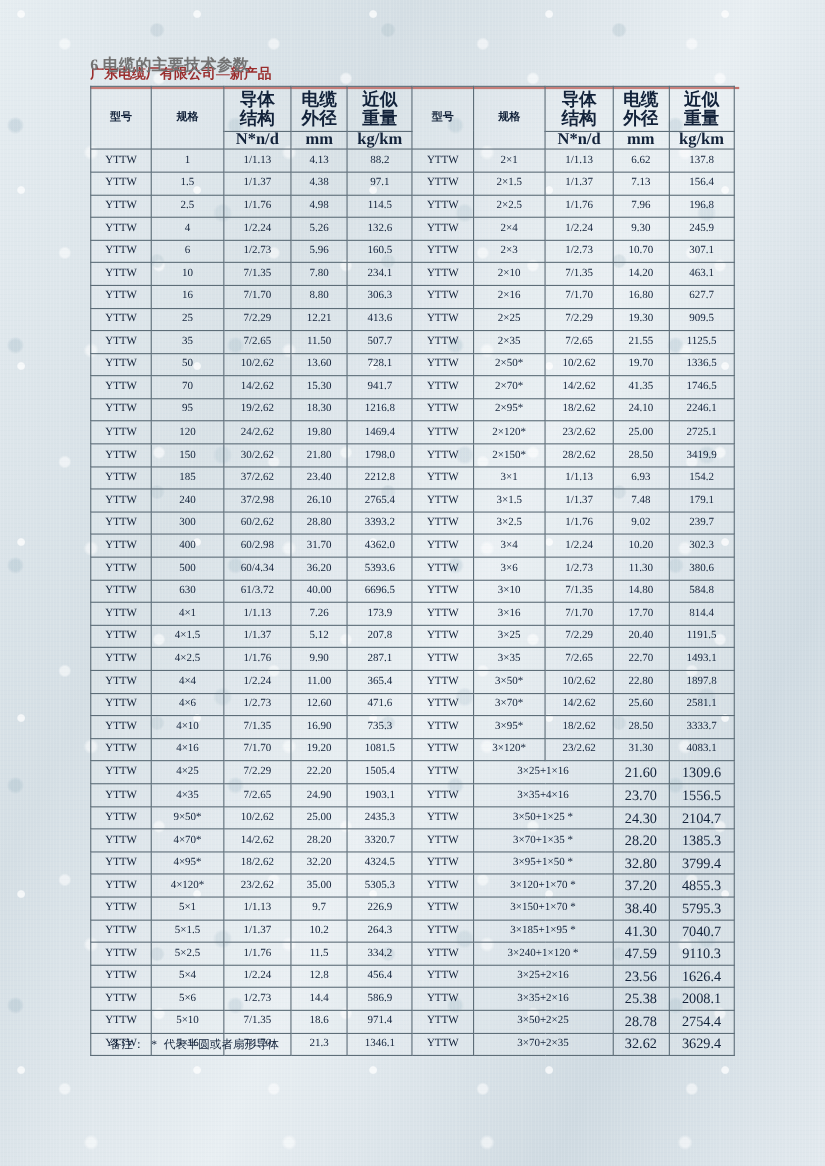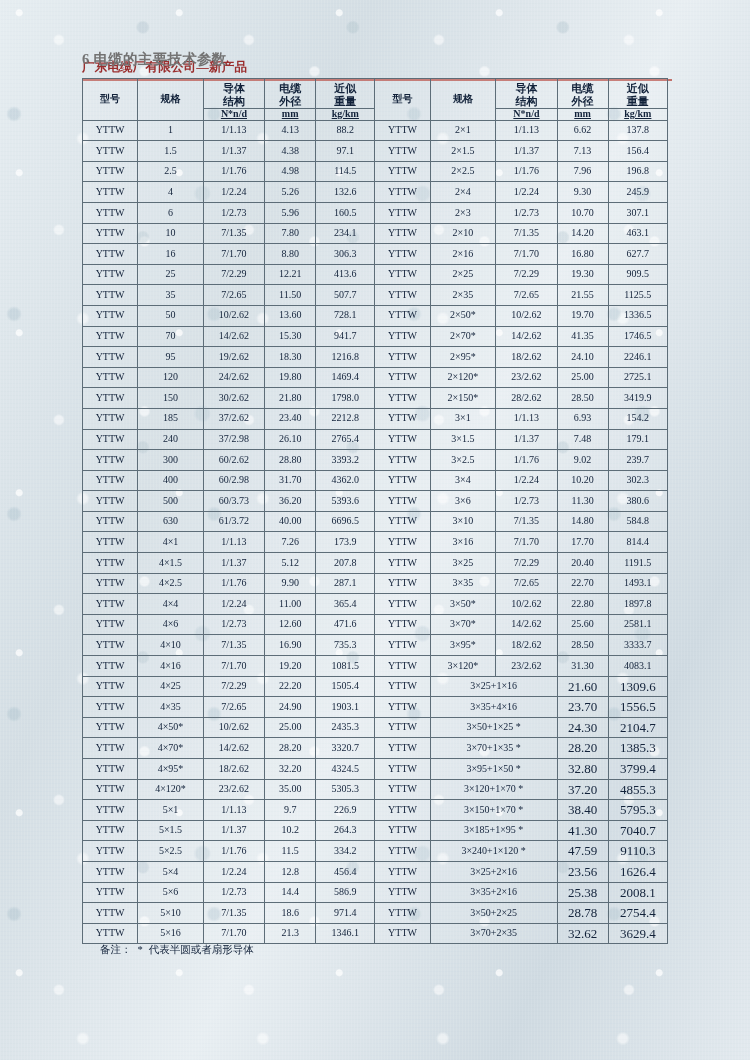--- a/index.html
+++ b/index.html
@@ -92,27 +92,26 @@
     line-height: 1.05;
     font-weight: normal;
     font-family: "Liberation Serif", "DejaVu Serif", serif;
   }
   table.params thead th {
     font-weight: bold;
     height: auto;
   }
   .hd-main {
     padding: 4px 2px 1px;
-    font-size: 11px;
+    font-size: 16px;
   }
   .hd-unit {
     padding: 1px 2px 4px;
-    font-size: 10px;
+    font-size: 15px;
     font-weight: normal;
-    text-decoration: underline;
   }
   .c-model { width: 52px; }
   .c-spec  { width: 62px; }
   .c-struct{ width: 58px; }
   .c-od    { width: 48px; }
   .c-wt    { width: 56px; }
   .big {
     font-size: 13px;
   }
   .note {
@@ -393,21 +392,21 @@
           <td class="c-wt">4362.0</td>
           <td class="c-model">YTTW</td>
           <td class="c-spec">3×4</td>
           <td class="c-struct">1/2.24</td>
           <td class="c-od">10.20</td>
           <td class="c-wt">302.3</td>
         </tr>
         <tr>
           <td class="c-model">YTTW</td>
           <td class="c-spec">500</td>
-          <td class="c-struct">60/3.73</td>
+          <td class="c-struct">60/4.34</td>
           <td class="c-od">36.20</td>
           <td class="c-wt">5393.6</td>
           <td class="c-model">YTTW</td>
           <td class="c-spec">3×6</td>
           <td class="c-struct">1/2.73</td>
           <td class="c-od">11.30</td>
           <td class="c-wt">380.6</td>
         </tr>
         <tr>
           <td class="c-model">YTTW</td>
@@ -522,21 +521,21 @@
           <td class="c-struct">7/2.65</td>
           <td class="c-od">24.90</td>
           <td class="c-wt">1903.1</td>
           <td class="c-model">YTTW</td>
           <td class="c-spec" colspan="2">3×35+4×16</td>
           <td class="c-od big">23.70</td>
           <td class="c-wt big">1556.5</td>
         </tr>
         <tr>
           <td class="c-model">YTTW</td>
-          <td class="c-spec">4×50*</td>
+          <td class="c-spec">9×50*</td>
           <td class="c-struct">10/2.62</td>
           <td class="c-od">25.00</td>
           <td class="c-wt">2435.3</td>
           <td class="c-model">YTTW</td>
           <td class="c-spec" colspan="2">3×50+1×25 *</td>
           <td class="c-od big">24.30</td>
           <td class="c-wt big">2104.7</td>
         </tr>
         <tr>
           <td class="c-model">YTTW</td>

